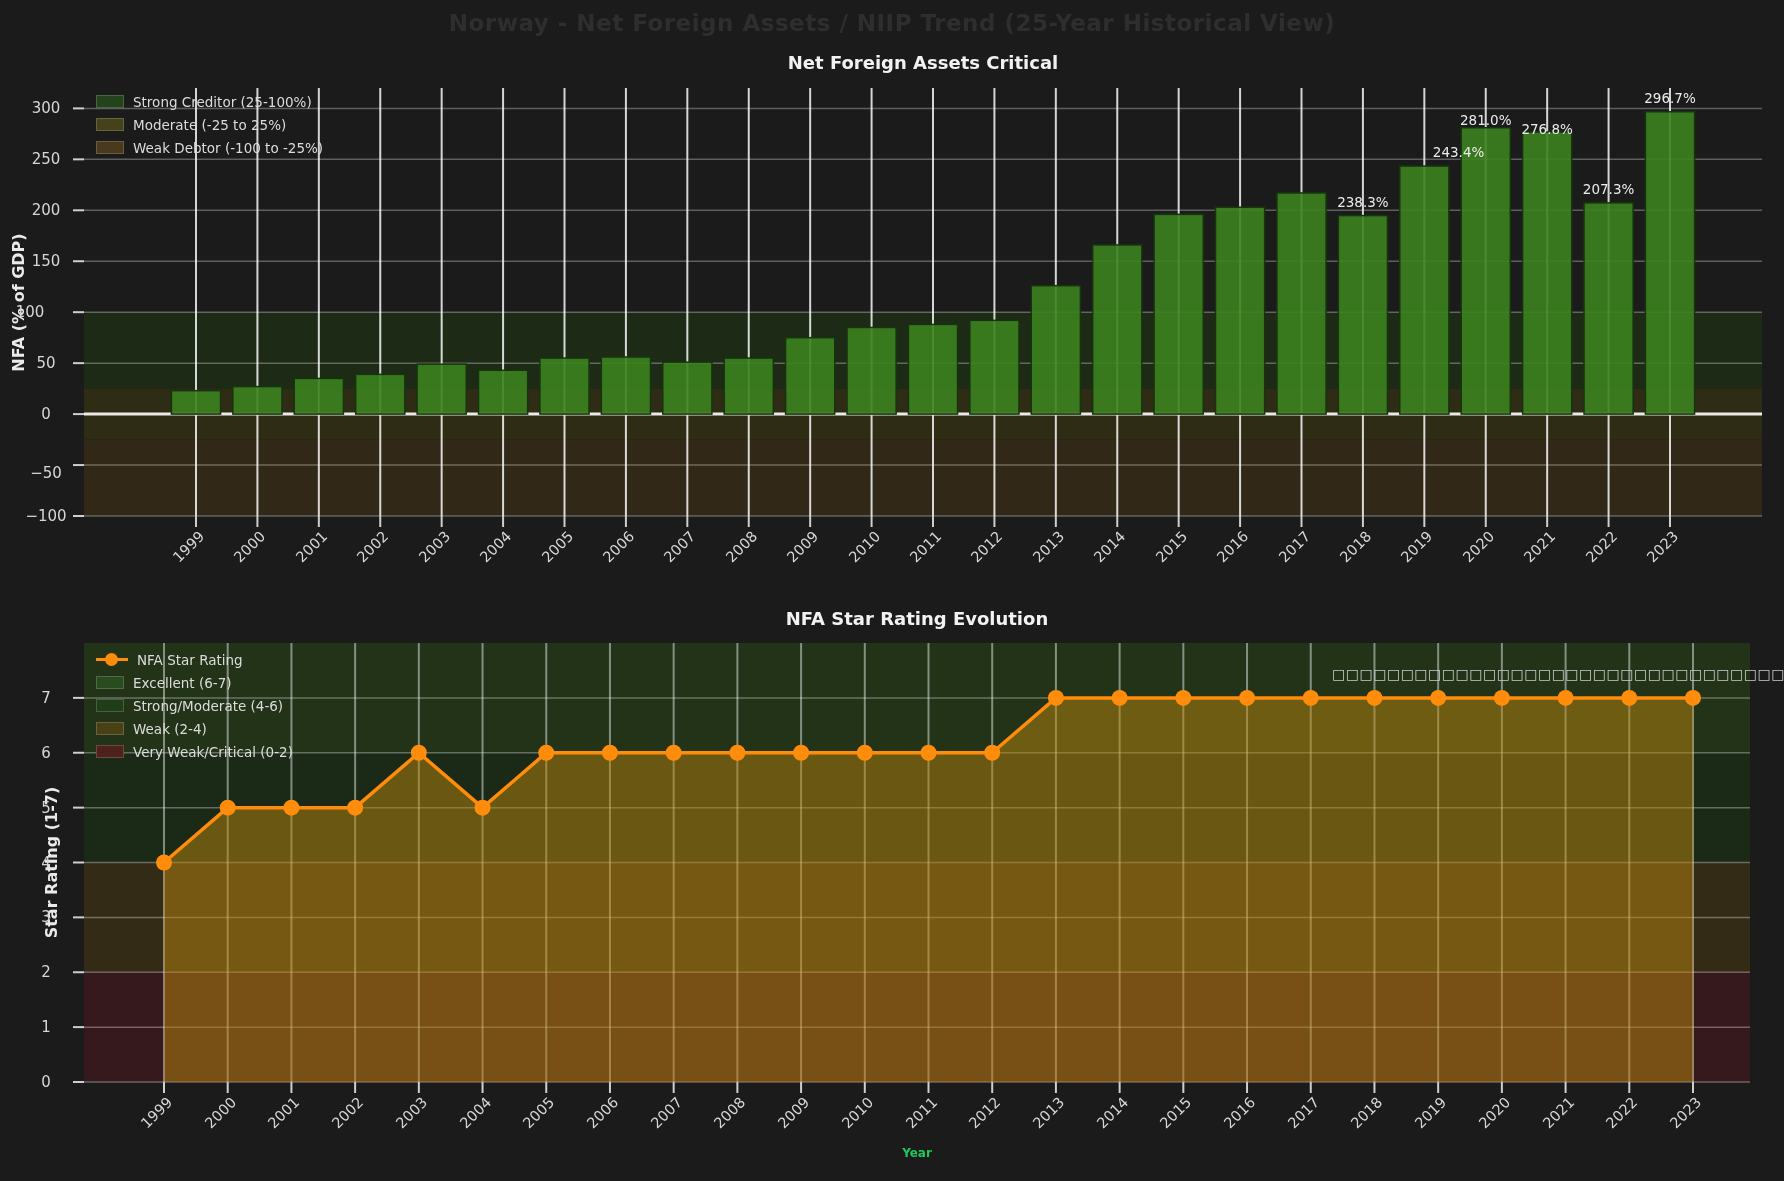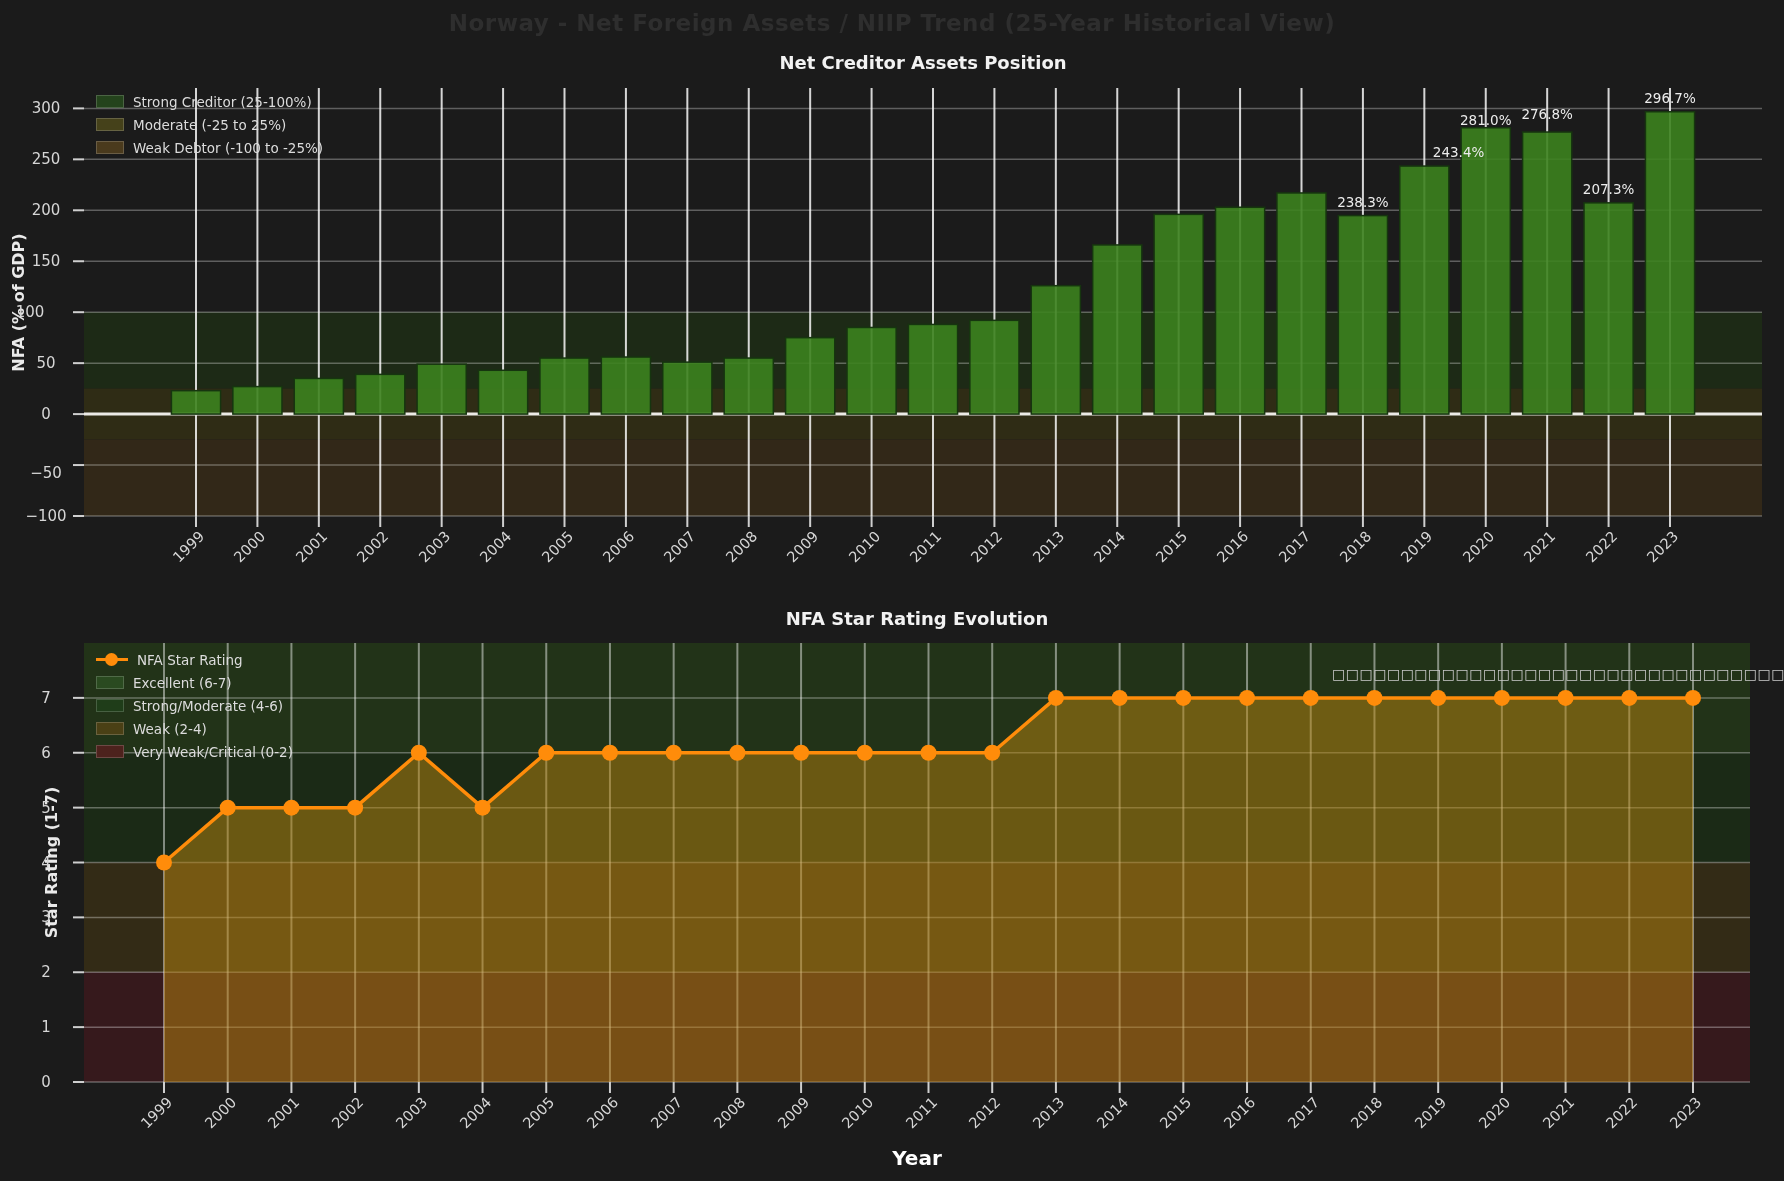--- a/index.html
+++ b/index.html
@@ -22,21 +22,21 @@
     width:24px;display:flex;align-items:center;justify-content:center;
   }
   .ylabel-box span{
     transform:rotate(-90deg);white-space:nowrap;
     font-size:16px;font-weight:bold;color:#eaeaea;
   }
   #ylab1{left:6px;top:88px;height:428px;}
   #ylab2{left:40px;top:643px;height:439px;}
   .xlabel{
     left:84px;top:1146px;width:1666px;text-align:center;
-    font-size:20px;font-weight:bold;color:#ffffff;
+    font-size:12px;font-weight:bold;color:#22c55e;
   }
   .ytick{
     width:48px;text-align:center;font-size:15px;color:#d6d6d6;line-height:18px;
   }
   .xtick{
     width:200px;text-align:right;font-size:14.5px;color:#d6d6d6;
     transform:rotate(-45deg);transform-origin:100% 0%;line-height:16px;
   }
   .barlabel{
     width:120px;text-align:center;font-size:13.5px;color:#ececec;
@@ -50,21 +50,21 @@
   .legend .linemark .dot{position:absolute;left:9px;top:1px;width:13px;height:13px;border-radius:50%;}
   .tofu{
     font-size:14px;color:#c9c9c9;letter-spacing:0.5px;white-space:nowrap;
   }
 </style>
 </head>
 <body>
 
 <div class="abs suptitle">Norway - Net Foreign Assets / NIIP Trend (25-Year Historical View)</div>
 
-<div id="title1" class="abs chart-title">Net Creditor Assets Position</div>
+<div id="title1" class="abs chart-title">Net Foreign Assets Critical</div>
 <div id="ylab1" class="abs ylabel-box">
   <span>NFA (% of GDP)</span>
 </div>
 <div id="chart1" class="abs" style="left:0;top:0;">
     <svg width="1692" height="446" style="position:absolute;left:70px;top:88px;overflow:visible;">
       <g>
         <rect x="14" y="224.1904761904762" width="1678" height="76.42857142857139" fill="#1d2a16"></rect>
         <rect x="14" y="300.6190476190476" width="1678" height="50.95238095238096" fill="#2f2c15"></rect>
         <rect x="14" y="351.57142857142856" width="1678" height="76.42857142857144" fill="#322818"></rect>
       </g>
@@ -321,21 +321,21 @@
 <div class="abs xtick" style="left: 1105.5px; top: 528px; width: 196px;">2017</div>
 <div class="abs xtick" style="left: 1166.92px; top: 528px; width: 196px;">2018</div>
 <div class="abs xtick" style="left: 1228.33px; top: 528px; width: 196px;">2019</div>
 <div class="abs xtick" style="left: 1289.75px; top: 528px; width: 196px;">2020</div>
 <div class="abs xtick" style="left: 1351.17px; top: 528px; width: 196px;">2021</div>
 <div class="abs xtick" style="left: 1412.58px; top: 528px; width: 196px;">2022</div>
 <div class="abs xtick" style="left: 1474px; top: 528px; width: 196px;">2023</div>
 <div class="abs barlabel" style="left: 1302.92px; top: 193.585px;">238.3%</div>
 <div class="abs barlabel" style="left: 1364.33px; top: 144.059px; text-align: right;">243.4%</div>
 <div class="abs barlabel" style="left: 1425.75px; top: 112px;">281.0%</div>
-<div class="abs barlabel" style="left: 1487.17px; top: 106px;">276.8%</div>
+<div class="abs barlabel" style="left: 1487.17px; top: 121px;">276.8%</div>
 <div class="abs barlabel" style="left: 1548.58px; top: 180.847px;">207.3%</div>
 <div class="abs barlabel" style="left: 1610px; top: 89.7438px;">296.7%</div>
 <div class="abs legend" style="left: 96px; top: 94px; justify-content: center;">
     <div class="row">
       <span class="swatch" style="background: rgb(36, 67, 28);"></span>
       <span class="ltext">Strong Creditor (25-100%)</span>
     </div>
     <div class="row">
       <span class="swatch" style="background: rgb(69, 65, 26);"></span>
       <span class="ltext">Moderate (-25 to 25%)</span>

